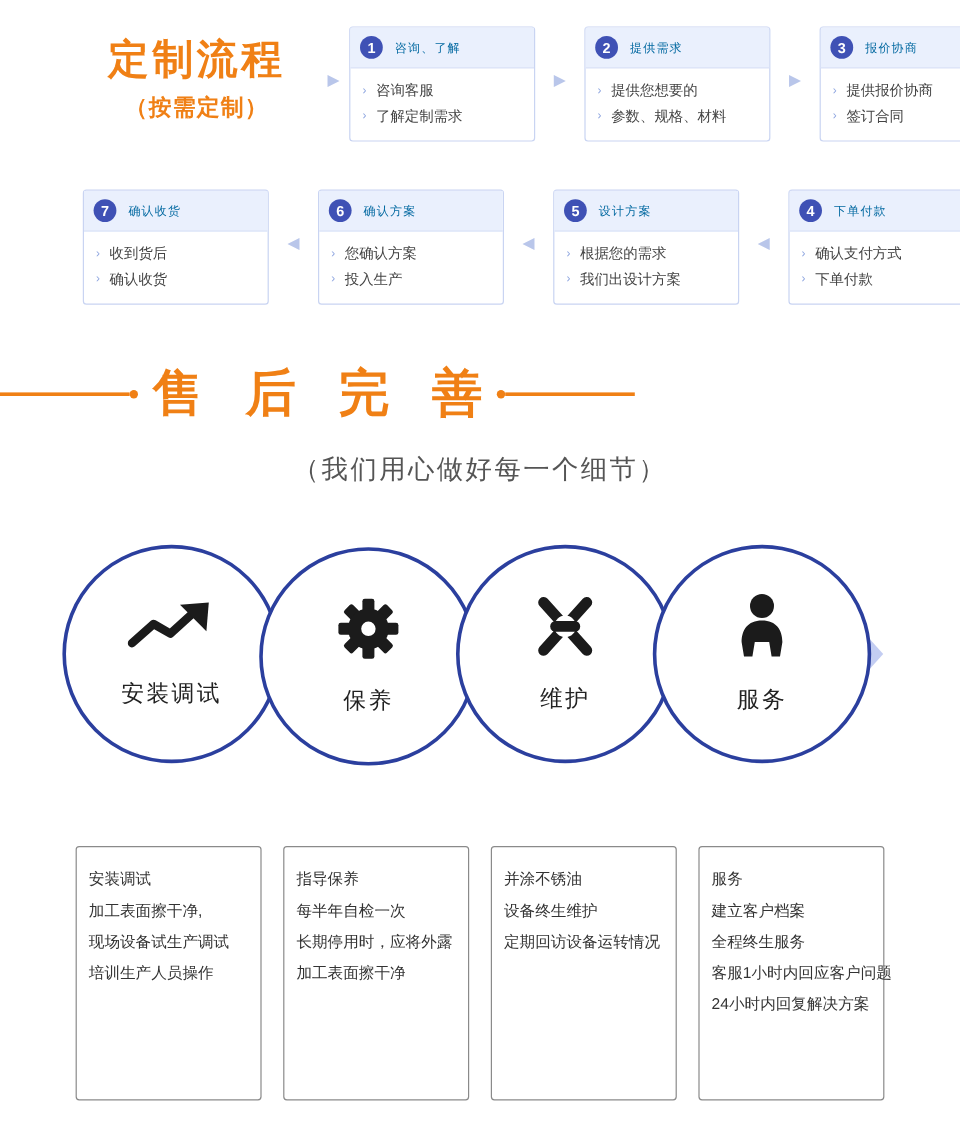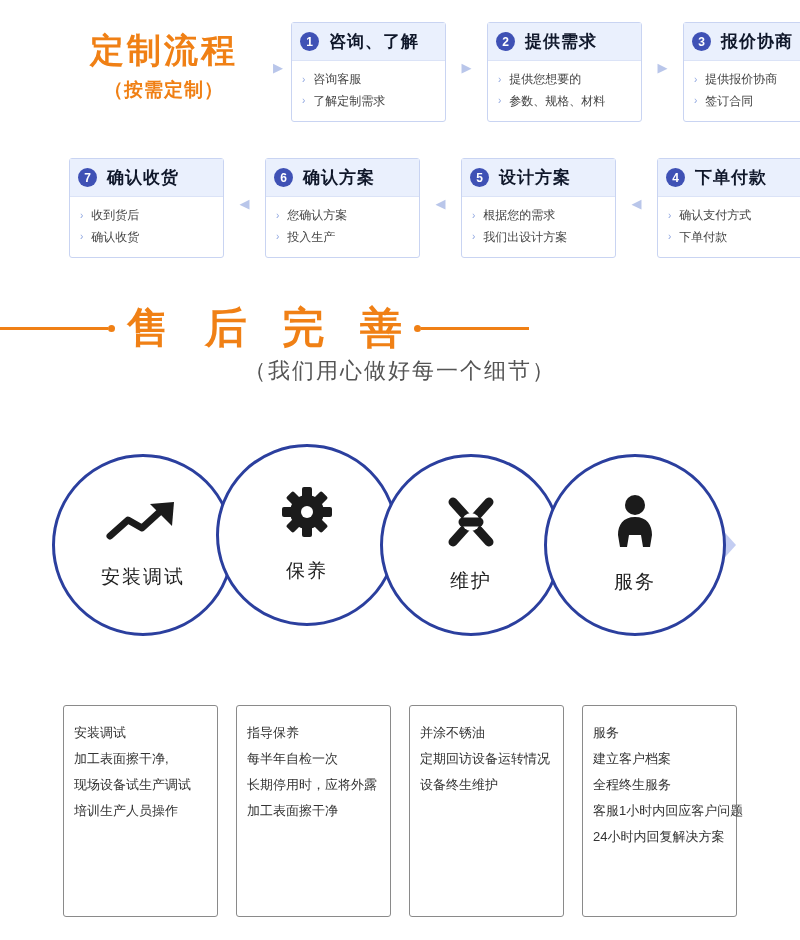--- a/index.html
+++ b/index.html
@@ -71,23 +71,23 @@
     color: #fff;
     font-size: 12px;
     font-weight: bold;
     display: flex;
     align-items: center;
     justify-content: center;
     flex: 0 0 auto;
   }
   .card-title {
     margin-left: 10px;
-    font-size: 17px;
-    color: #0f172a;
-    font-weight: bold;
+    font-size: 10px;
+    color: #0369a1;
+    font-weight: normal;
     letter-spacing: 1px;
   }
   .card-body { padding: 8px 6px 9px 6px; }
   .bullet-line {
     display: flex;
     align-items: center;
     font-size: 12px;
     color: #444;
     line-height: 1.8;
     padding-left: 4px;
@@ -131,20 +131,21 @@
     background: #f08015;
   }
   .after-title {
     font-size: 42px;
     font-weight: bold;
     color: #f08015;
     letter-spacing: 12px;
     padding-left: 12px;
   }
   .after-sub {
+    margin-top: 20px;
     font-size: 22px;
     color: #555;
     letter-spacing: 2px;
   }
 
   
   .circles {
     position: absolute;
     top: 440px;
     left: 0;
@@ -373,21 +374,21 @@
   <div class="circle" style="left:52px; top:14px;">
     <span class="ic">
       <svg width="74" height="44" viewBox="0 0 74 44">
         <polyline points="4,36 22,20 36,28 58,8" fill="none" stroke="#1b1b1b" stroke-width="7" stroke-linecap="round" stroke-linejoin="round"></polyline>
         <polygon points="44,4 68,2 66,26" fill="#1b1b1b"></polygon>
       </svg>
     </span>
     <span class="circle-label">安装调试</span>
   </div>
 
-  <div class="circle" style="left:216px; top:4px;">
+  <div class="circle" style="left:216px; top:16px;">
     <span class="ic">
       <svg width="52" height="52" viewBox="0 0 52 52">
         <g fill="#1b1b1b">
           <rect x="21" y="1" width="10" height="50" rx="2"></rect>
           <rect x="1" y="21" width="50" height="10" rx="2"></rect>
           <rect x="21" y="1" width="10" height="50" rx="2" transform="rotate(45 26 26)"></rect>
           <rect x="1" y="21" width="50" height="10" rx="2" transform="rotate(45 26 26)"></rect>
           <circle cx="26" cy="26" r="17"></circle>
         </g>
         <circle cx="26" cy="26" r="6" fill="#ffffff"></circle>
@@ -432,22 +433,22 @@
 
   <div class="tbox">
     <div class="tbox-line">指导保养</div>
     <div class="tbox-line">每半年自检一次</div>
     <div class="tbox-line">长期停用时，应将外露</div>
     <div class="tbox-line">加工表面擦干净</div>
   </div>
 
   <div class="tbox">
     <div class="tbox-line">并涂不锈油</div>
+    <div class="tbox-line">设备终生维护</div>
     <div class="tbox-line">定期回访设备运转情况</div>
-    <div class="tbox-line">设备终生维护</div>
   </div>
 
   <div class="tbox">
     <div class="tbox-line">服务</div>
     <div class="tbox-line">建立客户档案</div>
     <div class="tbox-line">全程终生服务</div>
     <div class="tbox-line">客服1小时内回应客户问题</div>
     <div class="tbox-line">24小时内回复解决方案</div>
   </div>
 </div>

